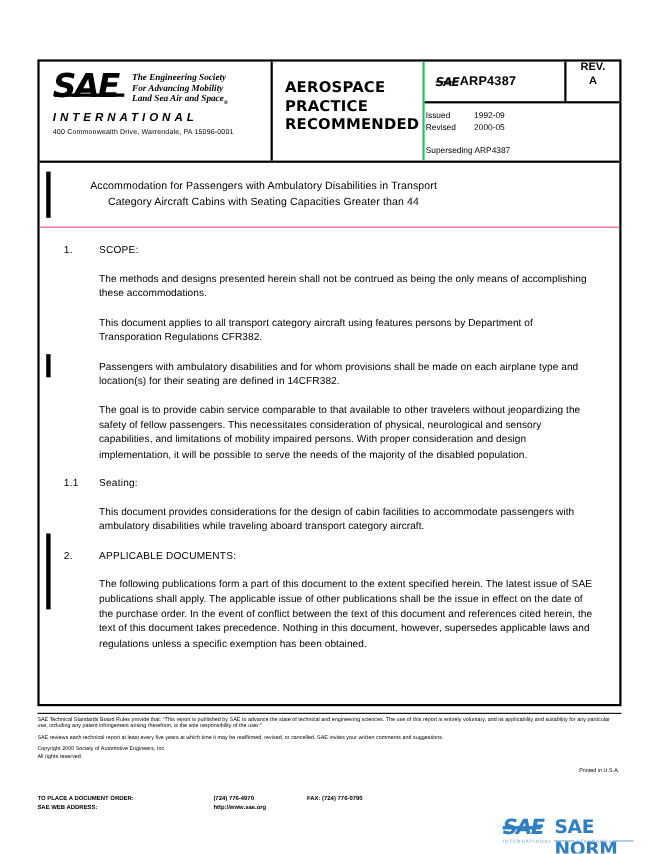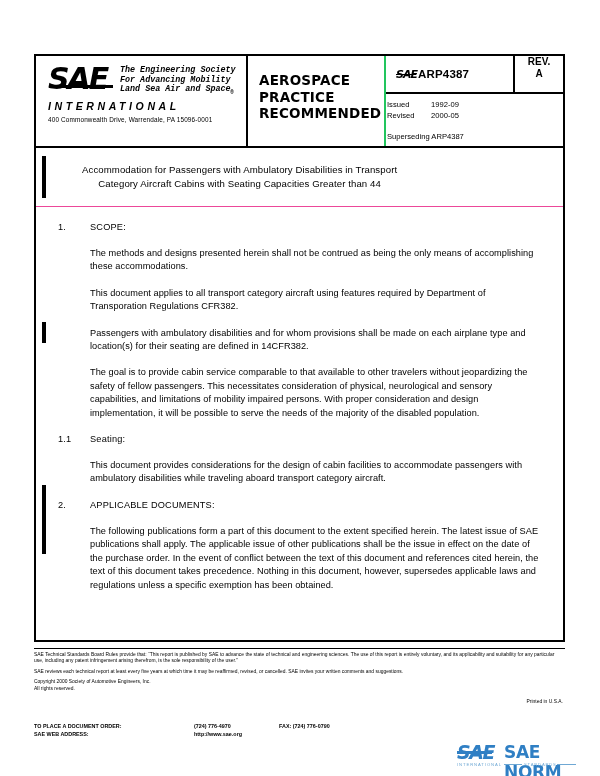--- a/index.html
+++ b/index.html
@@ -79,21 +79,21 @@
   }
   .sae-mark .bar {
     display: block;
     height: 3px;
     background: #000;
     width: 64px;
     margin-top: -7px;
     margin-left: 1px;
   }
   .sae-tag {
-    font-family: Liberation Mono, monospace;
+    font-family: Liberation Serif, serif;
     font-style: italic;
     font-weight: bold;
     font-size: 8.4px;
     line-height: 9.6px;
     margin-left: 7px;
     margin-top: 1px;
     white-space: nowrap;
   }
   .sae-tag .reg {
     font-size: 5px;
@@ -385,21 +385,21 @@
     <div class="body">
 
       <div class="cbar" style="top:115px;height:21px;"></div>
       <div class="cbar" style="top:278px;height:69px;"></div>
 
       <div class="sec-head">
         <span class="sec-num">1.</span>
         <span>SCOPE:</span>
       </div>
       <p class="para">The methods and designs presented herein shall not be contrued as being the only means of accomplishing these accommodations.</p>
-      <p class="para">This document applies to all transport category aircraft using features required by Department of Transporation Regulations CFR382.</p>
+      <p class="para">This document applies to all transport category aircraft using features persons by Department of Transporation Regulations CFR382.</p>
       <p class="para">Passengers with ambulatory disabilities and for whom provisions shall be made on each airplane type and location(s) for their seating are defined in 14CFR382.</p>
       <p class="para">The goal is to provide cabin service comparable to that available to other travelers without jeopardizing the safety of fellow passengers.  This necessitates consideration of physical, neurological and sensory capabilities, and limitations of mobility impaired persons.  With proper consideration and design implementation, it will be possible to serve the needs of the majority of the disabled population.</p>
 
       <div class="sec-head sub">
         <span class="sec-num">1.1</span>
         <span>Seating:</span>
       </div>
       <p class="para">This document provides considerations for the design of cabin facilities to accommodate passengers with ambulatory disabilities while traveling aboard transport category aircraft.</p>
 
       <div class="sec-head">

